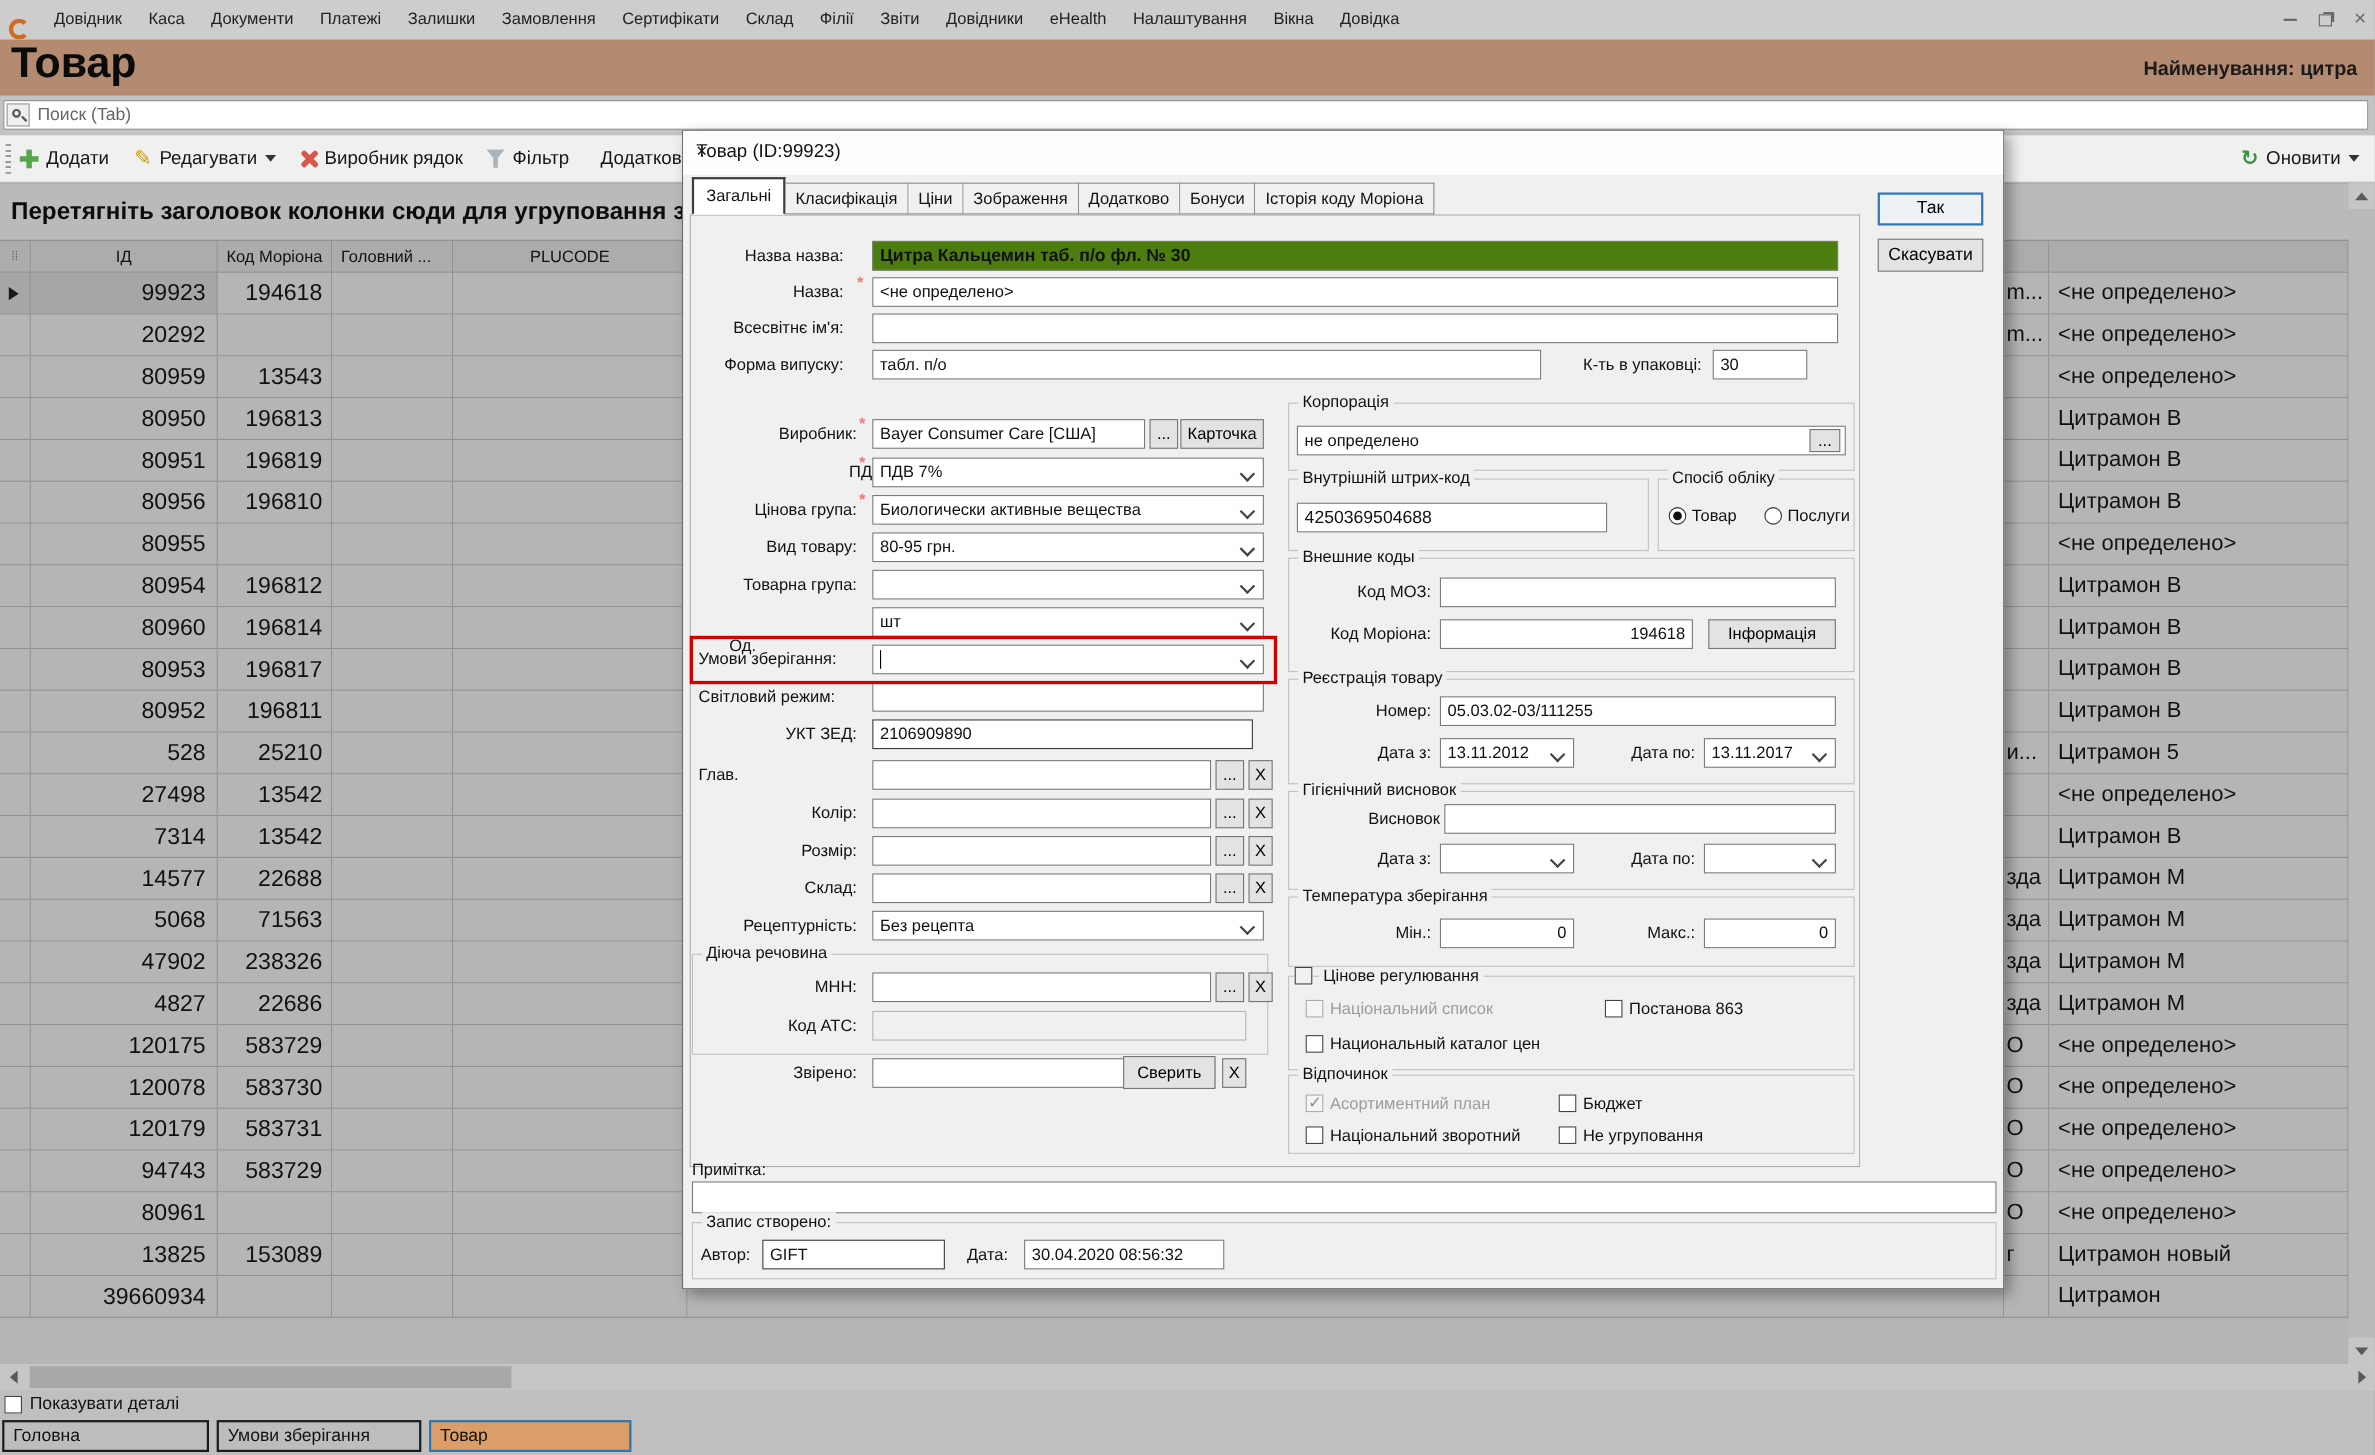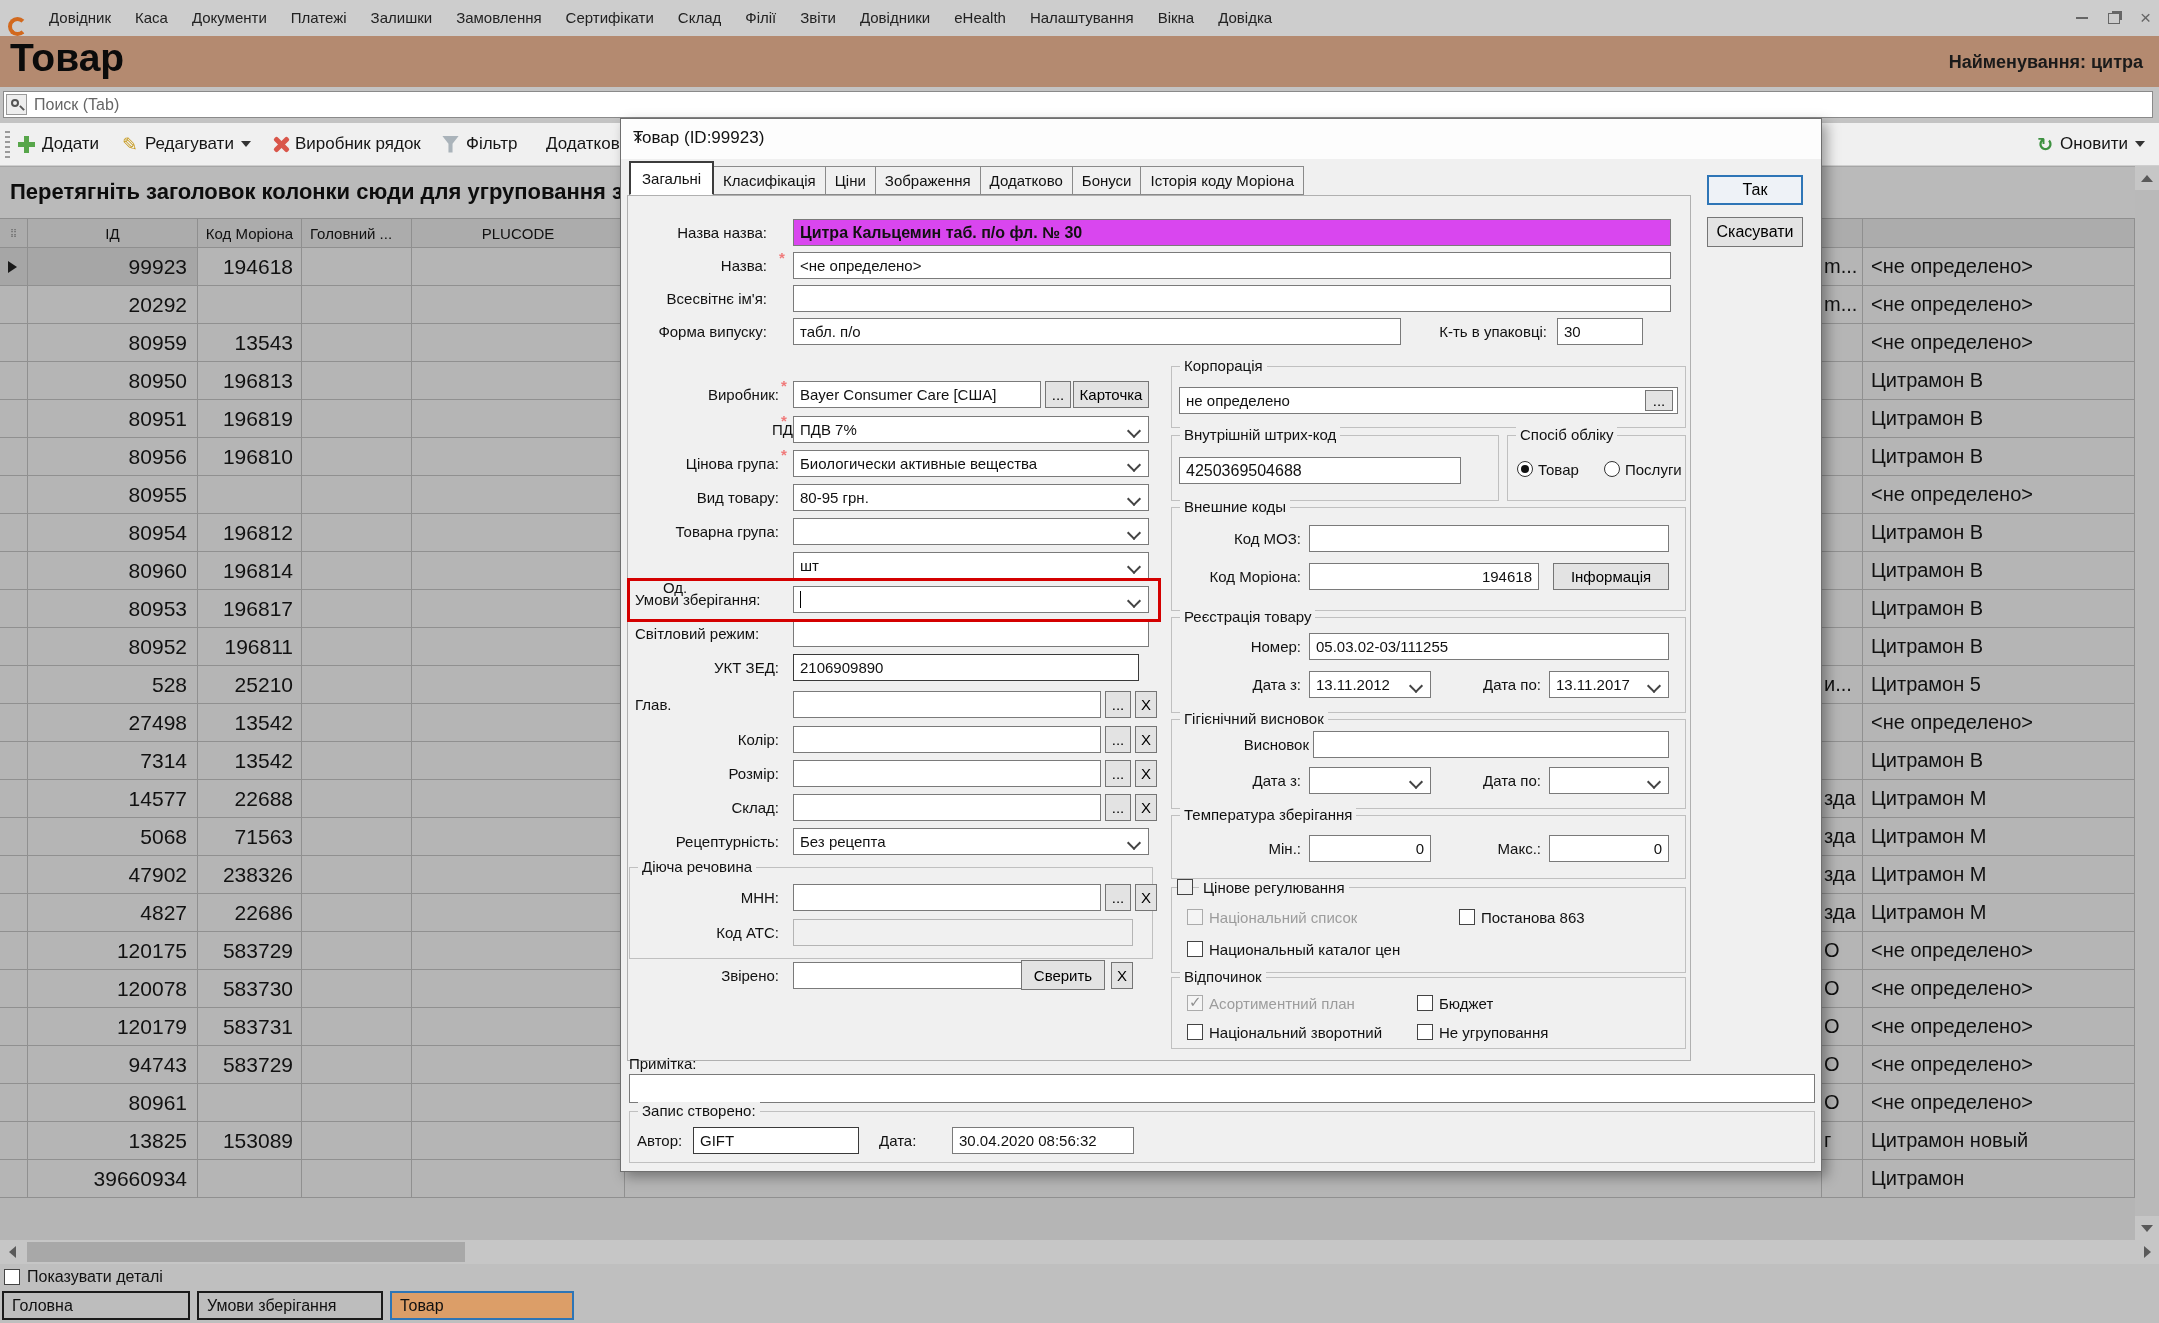--- a/index.html
+++ b/index.html
@@ -73,21 +73,21 @@
   .dlg-title span{position:absolute;left:12px;top:9px;font-size:17px;color:#111;}
   .dlg-close{position:absolute;right:16px;top:6px;font-size:25px;color:#333;}
   .tabs{position:absolute;left:8px;top:44px;display:flex;align-items:flex-end;height:32px;}
   .dtab{font-size:15px;padding:5px 9px;border:1px solid #8a8a8a;border-left:none;background:#f0f0f0;color:#111;}
   .dtab:first-child{border-left:1px solid #8a8a8a;}
   .dtab.active{background:#fff;border:2px solid #3c3c3c;border-bottom:1px solid #fff;padding:7px 11px;position:relative;z-index:3;}
   .tabpage{position:absolute;left:6px;top:76px;width:1064px;height:866px;border:1px solid #b0b0b0;box-sizing:border-box;}
   .lbl{position:absolute;font-size:15px;color:#111;text-align:right;white-space:nowrap;overflow:hidden;}
   .lbl.lft{text-align:left;}
   .tb{position:absolute;height:27px;background:#fff;border:1px solid #7a7a7a;box-sizing:border-box;font-size:15px;display:flex;align-items:center;padding:0 6px;white-space:nowrap;overflow:hidden;}
-  .tb.ro{background:#d946ef;align-items:center;}
+  .tb.ro{background:#4d7c0f;align-items:center;}
   .tb.dis{background:#f0f0f0;border-color:#b4b4b4;}
   .tb.bold{font-weight:bold;font-size:16px;}
   .tb.rt{justify-content:flex-end;}
   .combo .cv,.cv{position:absolute;right:9px;top:9px;width:8px;height:8px;border-right:2px solid #444;border-bottom:2px solid #444;transform:rotate(45deg);}
   .btn{position:absolute;height:27px;background:#e3e3e3;border:1px solid #757575;box-sizing:border-box;font-size:15px;display:flex;align-items:center;justify-content:center;}
   .btn.default{border:2px solid #2e75b6;height:30px;font-size:16px;background:#eef2f7;}
   .gb{position:absolute;border:1px solid #c0c0c0;box-sizing:border-box;}
   .gb .lg{position:absolute;top:-10px;left:8px;background:#f0f0f0;padding:0 4px;font-size:15px;white-space:nowrap;}
   .cb{position:absolute;width:16px;height:16px;border:1px solid #444;background:#fff;box-sizing:border-box;}
   .cb.dis{border-color:#ababab;background:#f4f4f4;}
@@ -744,17 +744,17 @@
       </div>
 
     <div class="gb" style="left:8px;top:992px;width:1186px;height:52px;">
       <span class="lg">Запис створено:</span>
     </div>
     <div class="lbl lft" style="left:16px;top:1013px;width:52px;">Автор:</div>
     <div class="tb" style="left:72px;top:1008px;width:166px;border-color:#3a3a3a;">
         <span>GIFT</span>
       </div>
     <div class="lbl lft" style="left:258px;top:1013px;width:48px;">Дата:</div>
-    <div class="tb" style="left:310px;top:1008px;width:182px;margin-left:21px;">
+    <div class="tb" style="left:310px;top:1008px;width:182px;">
         <span>30.04.2020 08:56:32</span>
       </div>
   </div>
 </div>
 
 </body></html>

